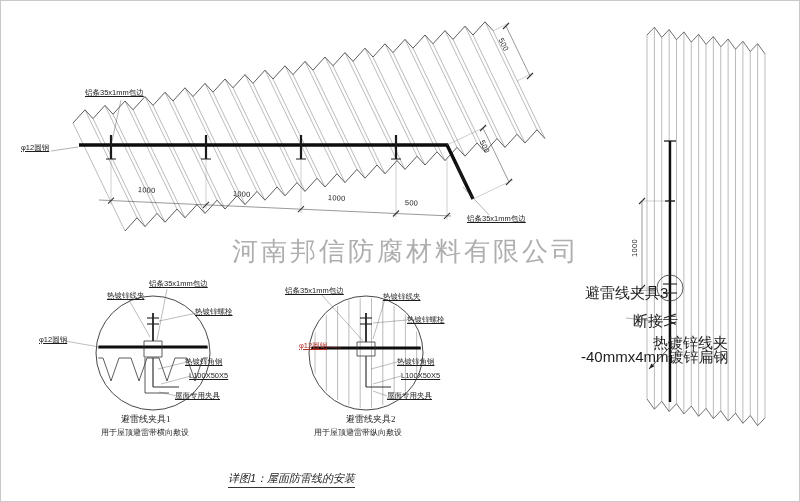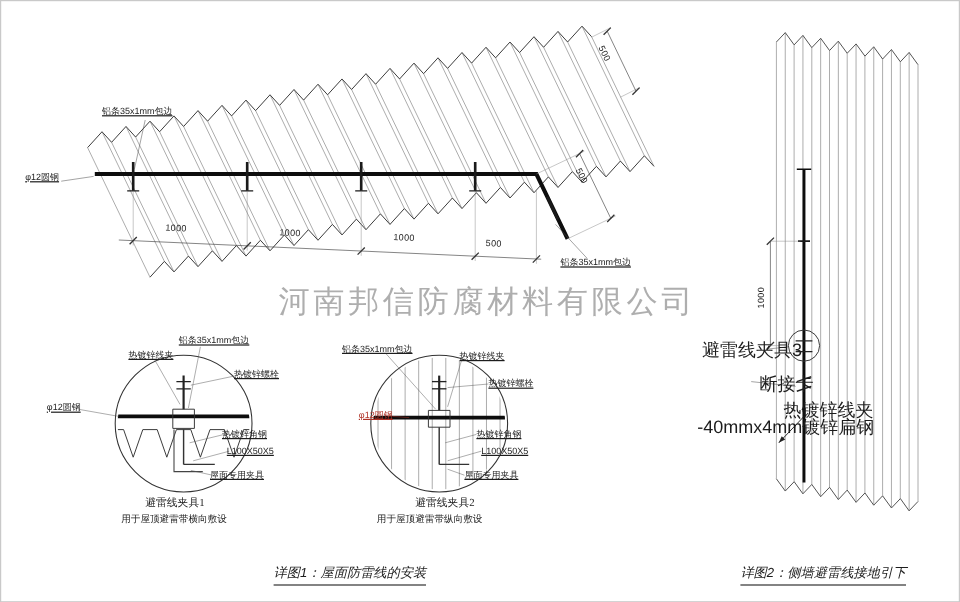--- a/index.html
+++ b/index.html
@@ -229,15 +229,14 @@
 
   <div>
     <div class="lbl dim" style="left:630px;top:256px;transform:rotate(-90deg)">1000</div>
     <div class="lbl t9" style="left:584px;top:284px">避雷线夹具3</div>
     <div class="lbl t9" style="left:632px;top:312px">断接卡</div>
     <div class="lbl t9" style="left:652px;top:334px">热镀锌线夹</div>
     <div class="lbl t9" style="left:580px;top:348px">-40mmx4mm镀锌扁钢</div>
   </div>
 
   <div class="lbl cap" style="left:227px;top:471px">详图1：屋面防雷线的安装</div>
-  <div class="lbl cap" style="left:616px;top:471px">详图2：侧墙避雷线接地引下</div>
 
 </div>
 
 </body></html>

